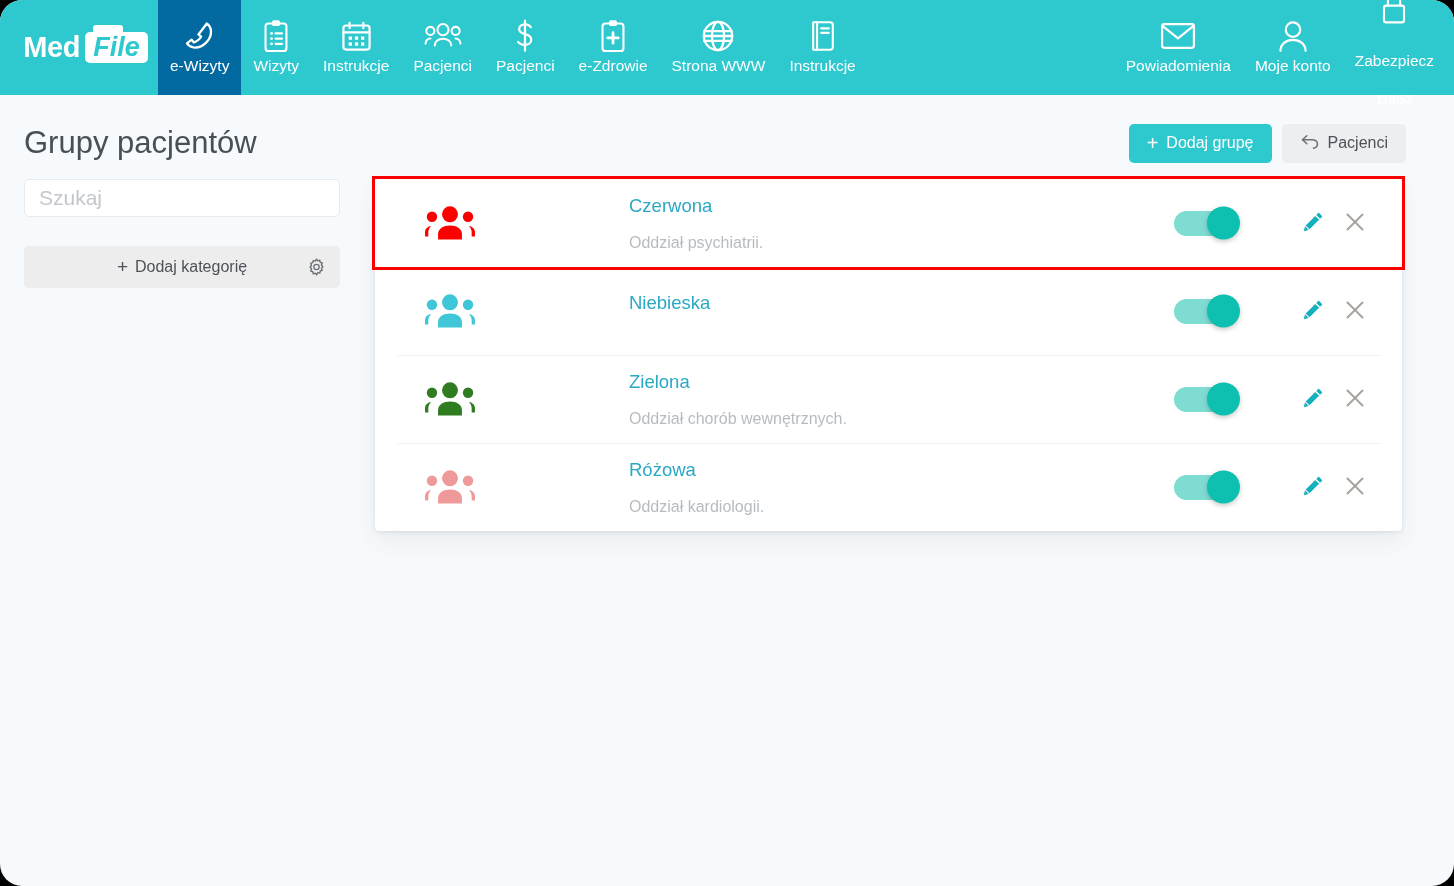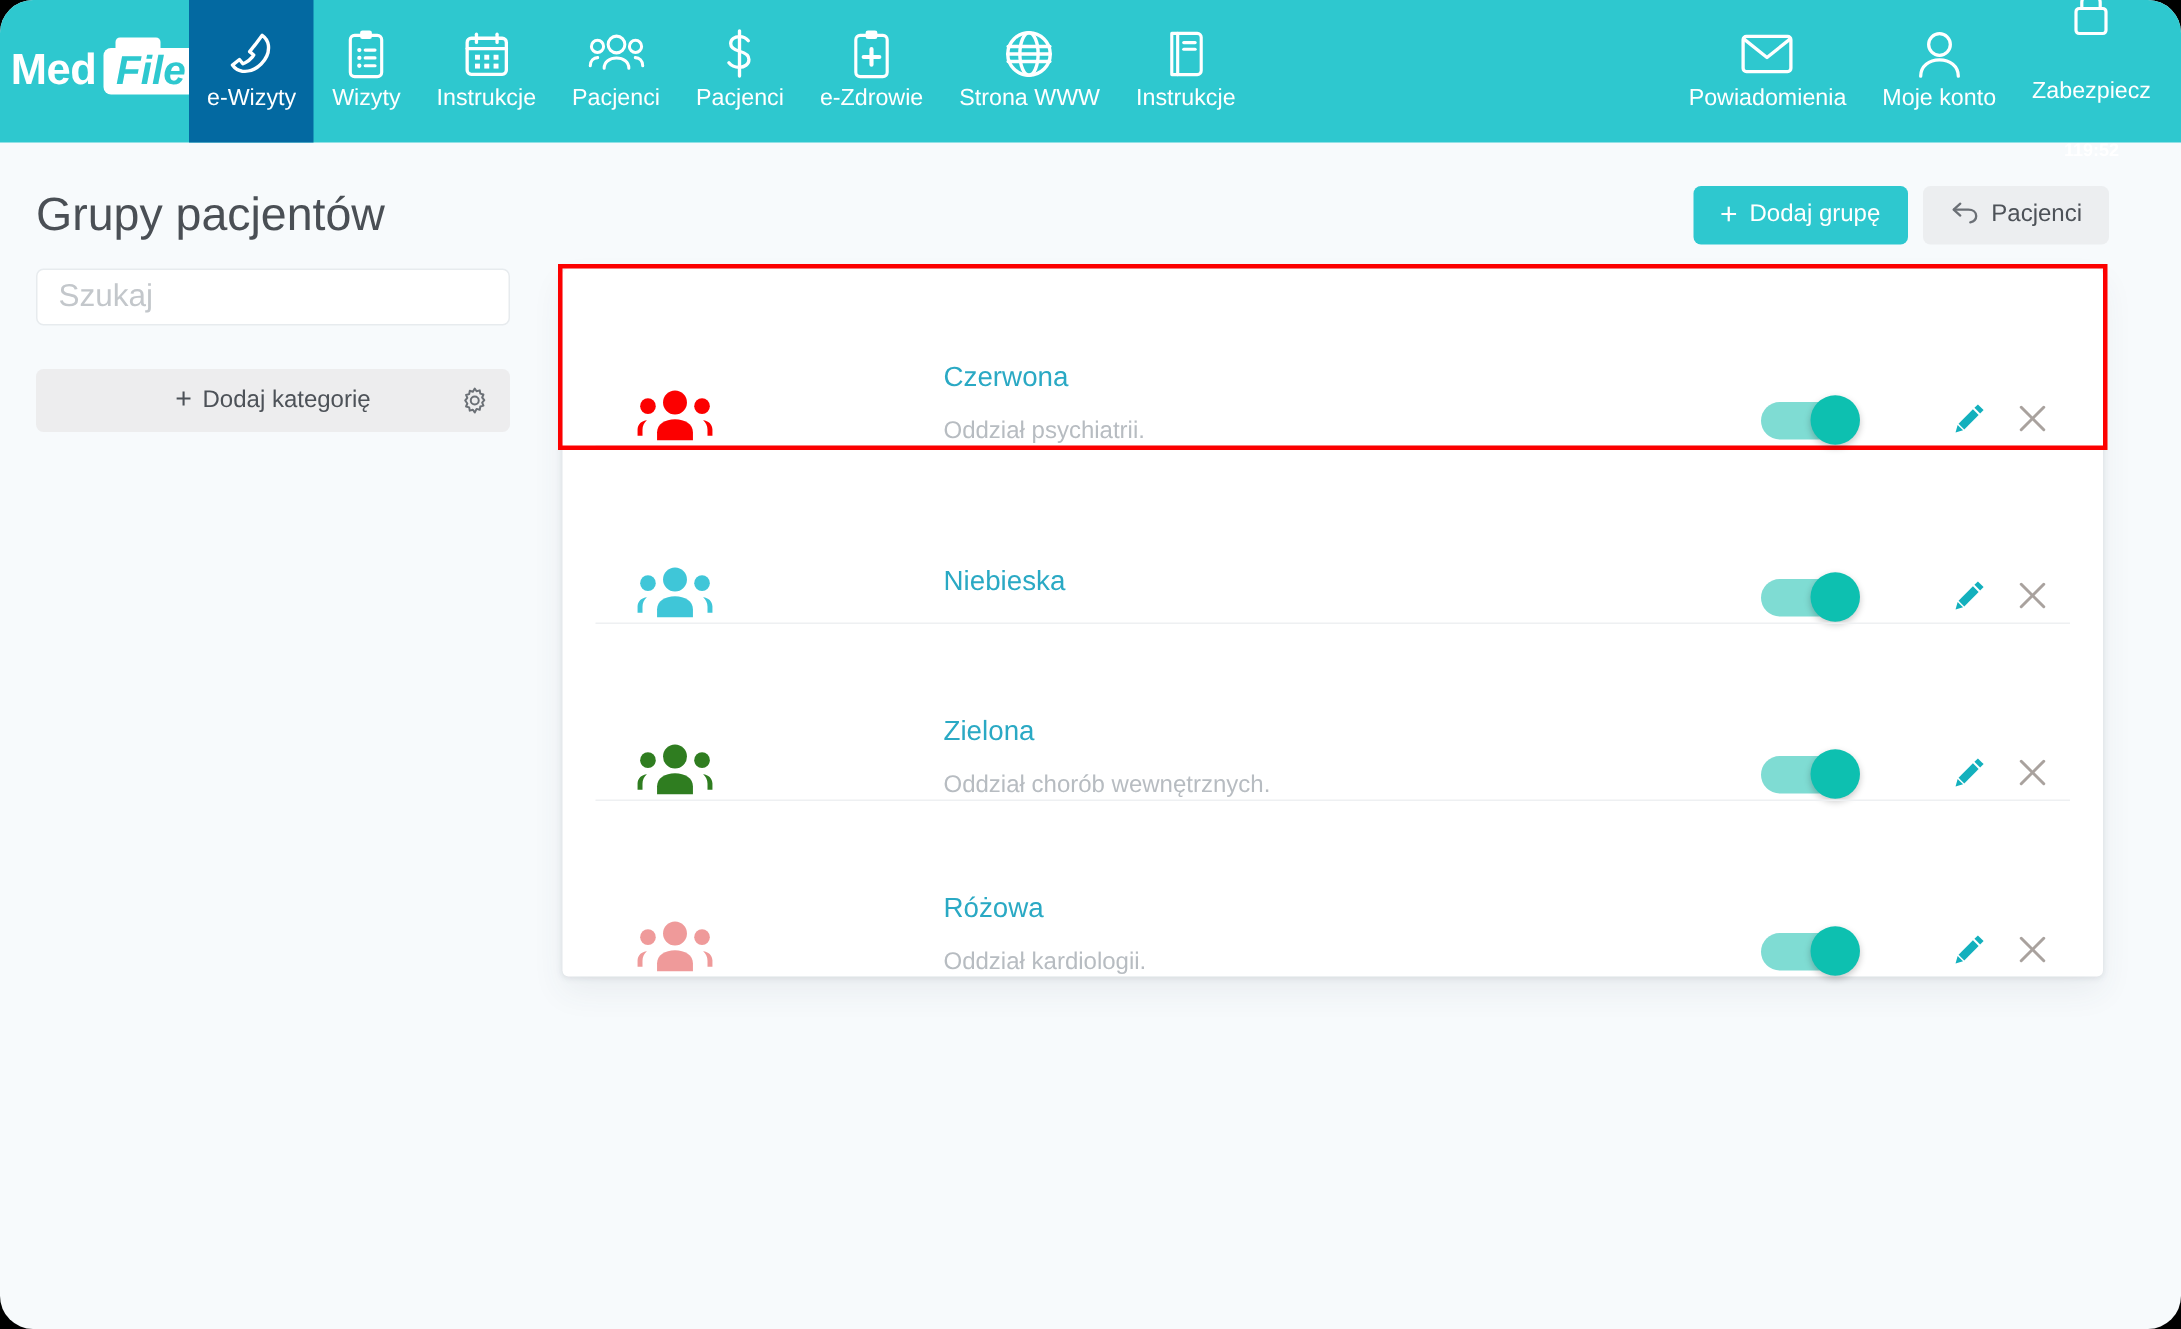--- a/index.html
+++ b/index.html
@@ -22,21 +22,21 @@
   .topnav {
     position: relative;
     height: 95px;
     background: #2ec8cf;
     display: flex;
     align-items: stretch;
     color: #fff;
     user-select: none;
   }
   .brand {
-    width: 126px;
+    width: 158px;
     display: flex;
     align-items: center;
     justify-content: center;
     padding-left: 13px;
   }
   .brand-med {
     font-size: 29px; font-weight: bold; color: #fff;
     letter-spacing: -0.3px;
   }
   .brand-box {
@@ -170,23 +170,23 @@
   .card-area { margin-left: 35px; position: relative; }
   .card {
     width: 1027px;
     background: #fff;
     border-radius: 4px;
     box-shadow: 0 1px 4px rgba(60,72,88,0.13), 0 10px 22px rgba(60,72,88,0.07);
     overflow: visible;
   }
   .group-row {
     position: relative;
-    height: 118px;
-    display: flex;
-    align-items: flex-end;
+    height: 88px;
+    display: flex;
+    align-items: center;
     padding: 0 28px 0 0;
   }
   .group-row + .group-row:before {
     content: "";
     position: absolute;
     left: 22px; right: 22px; top: 0;
     height: 1px;
     background: #eef0f2;
   }
   .group-row.highlight {

